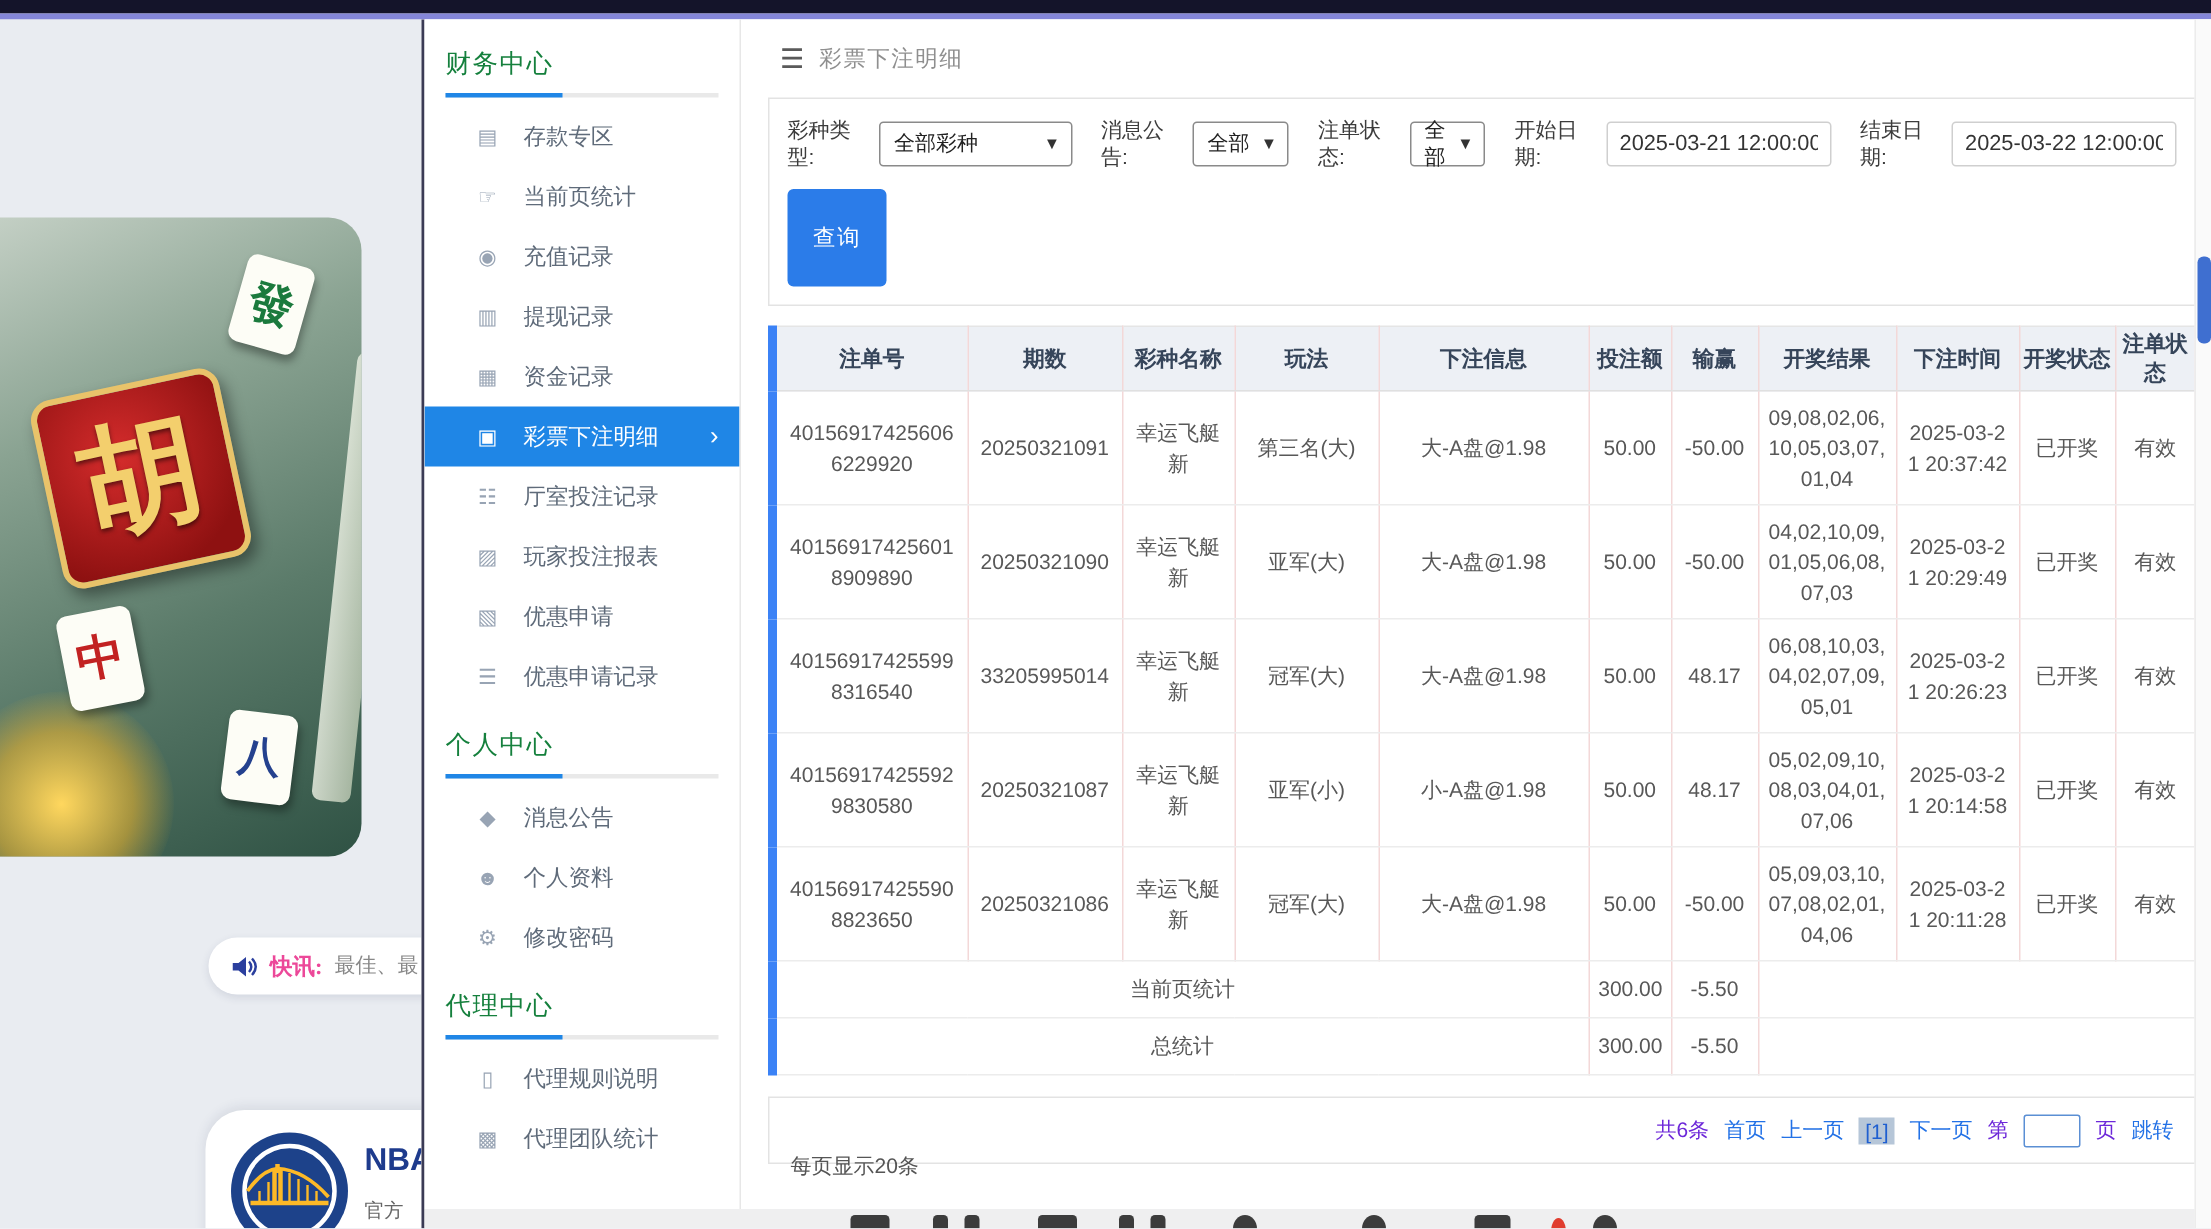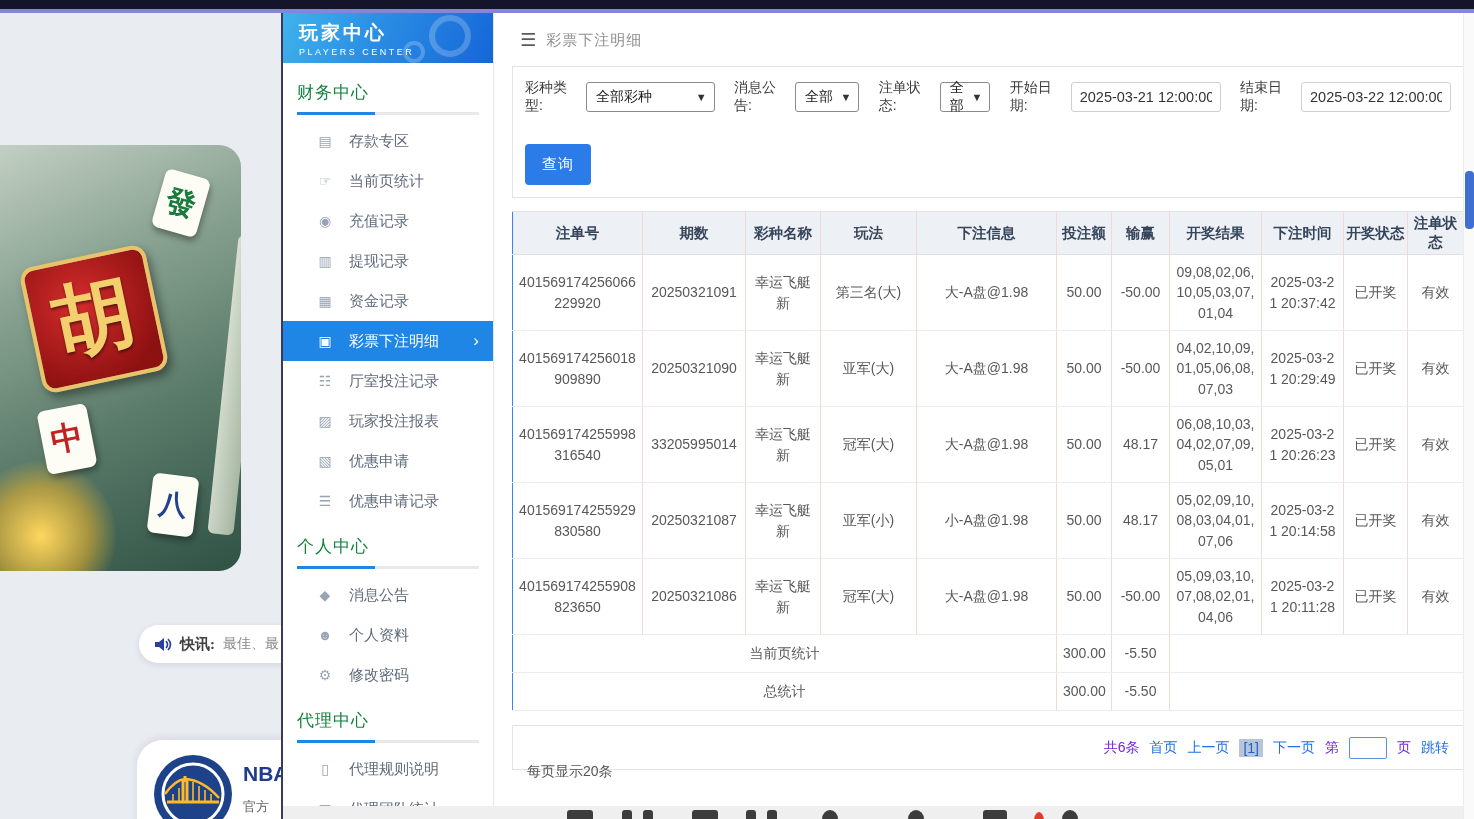--- a/index.html
+++ b/index.html
@@ -33,21 +33,21 @@
     background:radial-gradient(circle at 40% 35%,#d52c2c,#8e1111 80%); border:4px solid #e9c36a; box-shadow:3px 6px 10px rgba(0,0,0,.4);
     display:flex; align-items:center; justify-content:center; }
   .hero .plaque span { font-size:80px; font-weight:bold; color:#f3cf6d; text-shadow:0 2px 3px rgba(0,0,0,.5); }
   .hero .glow { position:absolute; left:-34px; bottom:-40px; width:150px; height:150px; border-radius:50%;
     background:radial-gradient(circle,#ffd75e 0%,rgba(244,184,44,.55) 45%,rgba(244,184,44,0) 72%); }
   .hero .edge { position:absolute; right:-8px; top:90px; width:26px; height:300px; background:linear-gradient(90deg,#e7ecdf,#b9c6b0); transform:rotate(6deg); border-radius:6px; opacity:.85; }
 
   
   .ticker { position:absolute; left:139px; top:612px; width:200px; height:38px; background:#fff; border-radius:19px;
     box-shadow:0 2px 6px rgba(40,50,90,.12); display:flex; align-items:center; gap:8px; padding-left:16px; }
-  .ticker .tk-label { color:#404040; font-weight:bold; font-size:15px;font-family:Liberation Serif, serif; }
+  .ticker .tk-label { color:#ec4899; font-weight:bold; font-size:15px;font-family:Liberation Serif, serif; }
   .ticker .tk-text { color:#888; font-size:14px; white-space:nowrap; }
 
   
   .nba-card { position:absolute; left:137px; top:727px; width:190px; height:100px; background:#fff; border-radius:26px 26px 0 0; box-shadow:0 -2px 8px rgba(40,50,90,.10); }
   .nba-logo { position:absolute; left:16px; top:14px; }
   .nba-title { position:absolute; left:106px; top:22px; font-size:21px; font-weight:bold; color:#1e3b8d; }
   .nba-sub { position:absolute; left:106px; top:58px; font-size:13px; color:#666; white-space:nowrap; }
 
   
   .modal { position:absolute; left:281px; top:13px; width:1193px; height:806px; background:#fff; border-left:2px solid #3b3b55; }
@@ -78,30 +78,30 @@
 
   .filter-box { margin-top:13px; border:1px solid #e3e3e3; padding:12px 12px 12px 12px; }
   .f-row { display:flex; align-items:center; flex-wrap:nowrap; gap:6px; font-size:14px; color:#3c3c3c; }
   .sel { position:relative; display:inline-flex; align-items:center; height:30px; border:1px solid #8a8a8a; border-radius:3px;
     background:#fff; padding:0 24px 0 9px; font-size:14px; color:#222; cursor:pointer; }
   .sel .arr { position:absolute; right:7px; top:8px; font-size:11px; color:#333; }
   .sel.w-big { width:137px; } .sel.w-mid { width:67px; } .sel.w-sm { width:52px; }
   .f-row .gap { width:8px; }
   .date-input { height:30px; width:150px; border:1px solid #cfcfcf; border-radius:3px; font-size:14.5px; color:#333; padding:0 8px;
     font-family:"Liberation Sans","DejaVu Sans",sans-serif; }
-  .query-btn { margin-top:29px; display:inline-block; background:#2b7ce9; color:#fff; border:none; border-radius:4px;
-    font-size:15px; padding:11px 17px; cursor:pointer; letter-spacing:1px; }
+  .query-btn { margin-top:12px; display:inline-block; background:#2b7ce9; color:#fff; border:none; border-radius:4px;
+    font-size:15px; padding:23px 17px; cursor:pointer; letter-spacing:1px; }
 
   
   table.bets { width:100%; border-collapse:collapse; table-layout:fixed; margin-top:13px; font-size:14px; }
   table.bets th { height:42px; background:#edf0f5; color:#36455a; font-weight:bold; font-size:14.5px;
     border-right:1px solid #f3d8d8; border-top:1px solid #e5e5e5; border-bottom:1px solid #e0e0e0; padding:2px 2px; }
   table.bets td { height:76px; text-align:center; color:#585858; border-right:1px solid #f3d8d8; border-bottom:1px solid #ececec;
     padding:2px 6px; line-height:1.45; word-break:break-all; }
-  table.bets th:first-child, table.bets td:first-child { border-left:1px solid #3b82f6;margin-left:24px; }
+  table.bets th:first-child, table.bets td:first-child { border-left:6px solid #3b82f6;margin-left:24px; }
   table.bets tr.sumrow td { height:38px; word-break:normal; }
   table.bets tr.sumrow td.nob { border-right:1px solid #e9e9e9; }
 
   
   .pagebar { margin-top:14px; border:1px solid #e3e3e3; height:45px; display:flex; align-items:center; justify-content:space-between; padding:0 14px; font-size:14px; }
   .pagebar .left { color:#555;margin-top:48px; }
   .pager { display:flex; align-items:center; gap:10px; }
   .pager .txt { color:#6d28d9; }
   .pager a { color:#2271e6; text-decoration:none; cursor:pointer; }
   .pager .cur { background:#b6c6d8; color:#1f5fd0; padding:1px 4px; cursor:pointer; }
@@ -164,26 +164,20 @@
       </svg>
       <div class="nba-title">NBA</div>
       <div class="nba-sub">官方</div>
     </div>
 
   </div>
 
   <div class="modal">
 
     <aside class="sidebar">
-      <div class="side-header">
-        <div class="zh">玩家中心</div>
-        <div class="en">PLAYERS CENTER</div>
-        <div class="deco1"></div>
-        <div class="deco2"></div>
-      </div>
       <nav class="side-body" id="side-nav">
           <div class="sec-title">财务中心</div>
           <div class="sec-line"></div>
           <div class="side-item">
             <i class="ic">▤</i>
             <span>存款专区</span>
           </div>
           <div class="side-item">
             <i class="ic">☞</i>
             <span>当前页统计</span>

